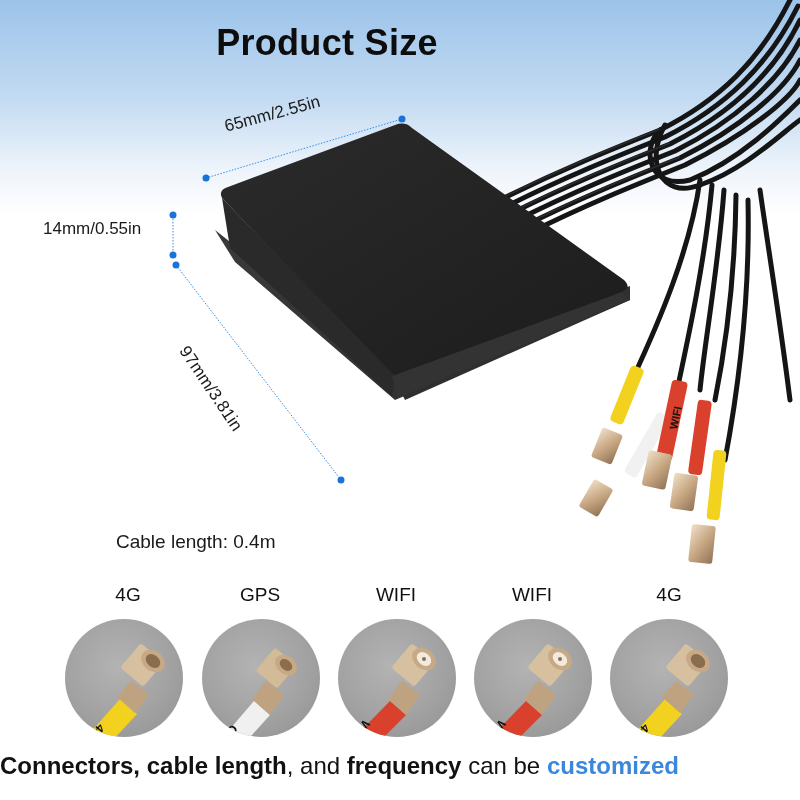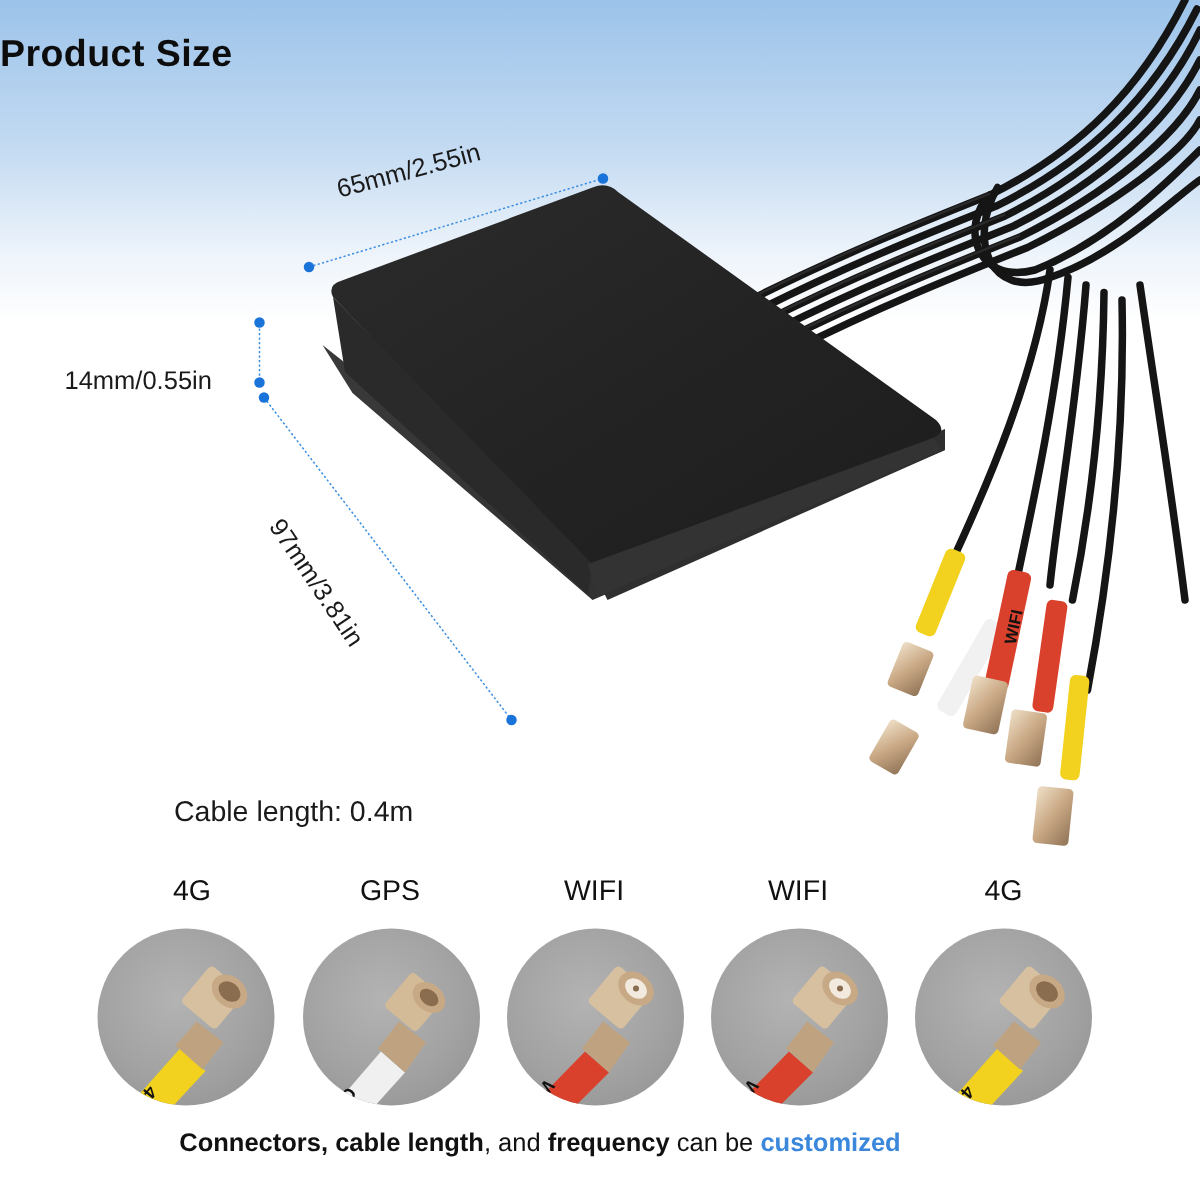--- a/index.html
+++ b/index.html
@@ -1,32 +1,32 @@
 <!DOCTYPE html>
 <html><head>
 <meta charset="utf-8">
 <style>
   html, body { margin:0; padding:0; }
   body { width:800px; height:800px; overflow:hidden; position:relative;
     font-family:"Liberation Sans", sans-serif; background:#ffffff; }
   .bg { position:absolute; left:0; top:0; width:800px; height:800px;
     background: linear-gradient(to bottom, #9cc3ea 0px, #c4dbf2 100px, #eef4fb 170px, #ffffff 215px, #ffffff 800px); }
-  .title { position:absolute; left:0; width:654px; top:22px; 
-    font-size:25px; font-weight:bold; color:#0d0d0d; letter-spacing:0.3px; }
+  .title { position:absolute; left:0; width:654px; top:22px; text-align:center;
+    font-size:36px; font-weight:bold; color:#0d0d0d; letter-spacing:0.3px; }
   .scene { position:absolute; left:0; top:0; width:800px; height:800px; }
   .dim-label { position:absolute; font-size:17px; color:#1a1a1a; white-space:nowrap; }
   .dim-w { left:225px; top:117px; transform:rotate(-15deg); transform-origin:left center; }
-  .dim-h { left:43px; top:244px; }
+  .dim-h { left:43px; top:219px; }
   .dim-l { left:183px; top:338px; transform:rotate(56deg); transform-origin:left center; }
   .cable-len { position:absolute; left:116px; top:508px; font-size:19px; color:#1a1a1a;margin-top:23px; }
   .conn-label { position:absolute; top:584px; width:120px; text-align:center; font-size:19px; color:#111; }
   .badge { position:absolute; top:619px; width:118px; height:118px; border-radius:50%;
     background: radial-gradient(circle at 45% 40%, #b3b3b3 0%, #a2a2a2 55%, #8f8f8f 100%); overflow:hidden; }
   .badge svg { position:absolute; left:0; top:0; }
-  .footer { position:absolute; left:0; width:720px; top:752px; text-align:center; font-size:17px; color:#111; }
+  .footer { position:absolute; left:0; width:720px; top:752px; font-size:24px; color:#111; }
   .footer b { font-weight:bold; }
   .footer .light { font-weight:normal; }
   .footer .accent { font-weight:bold; color:#3a87dc; }
 </style>
 </head>
 <body>
 
 <div class="bg"></div>
 
 <div class="title">Product Size</div>

